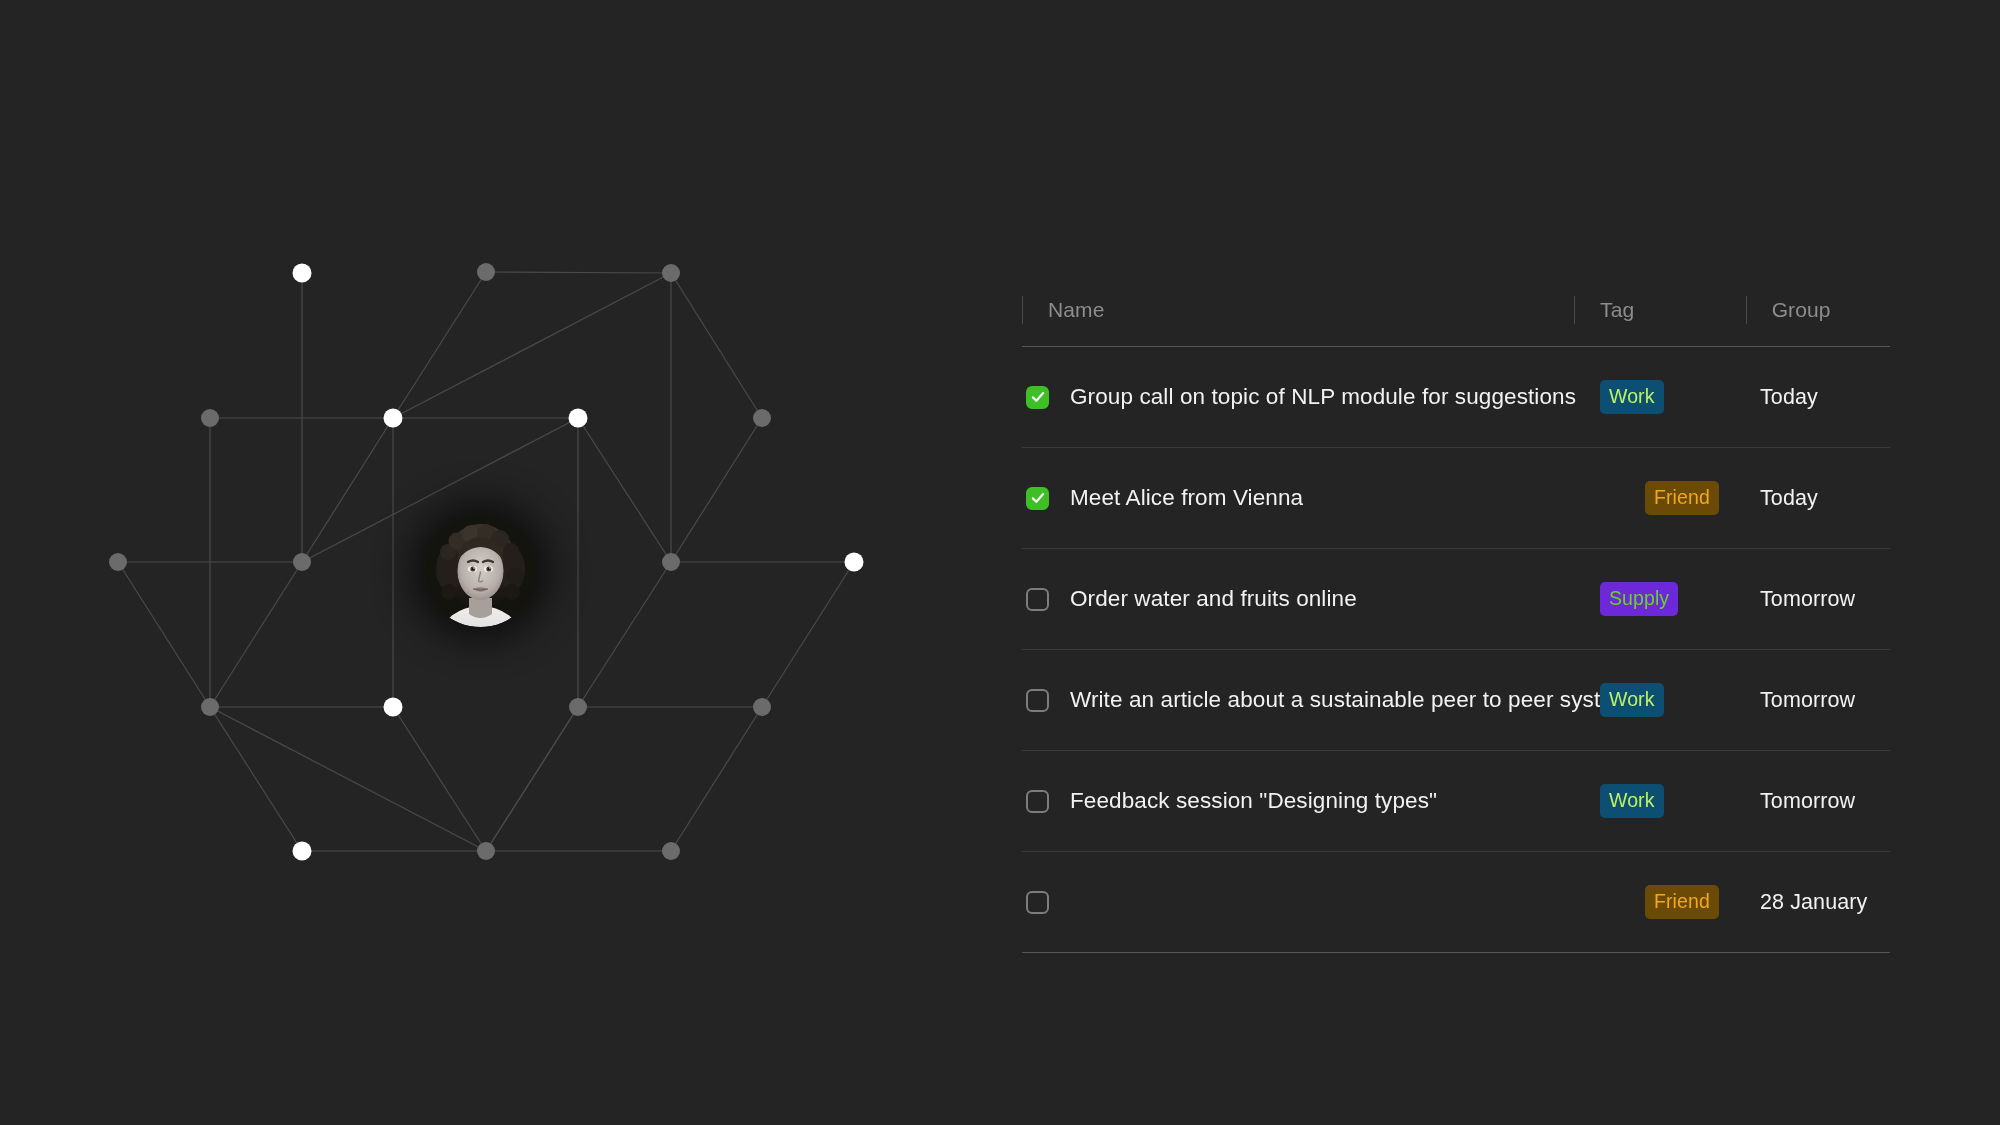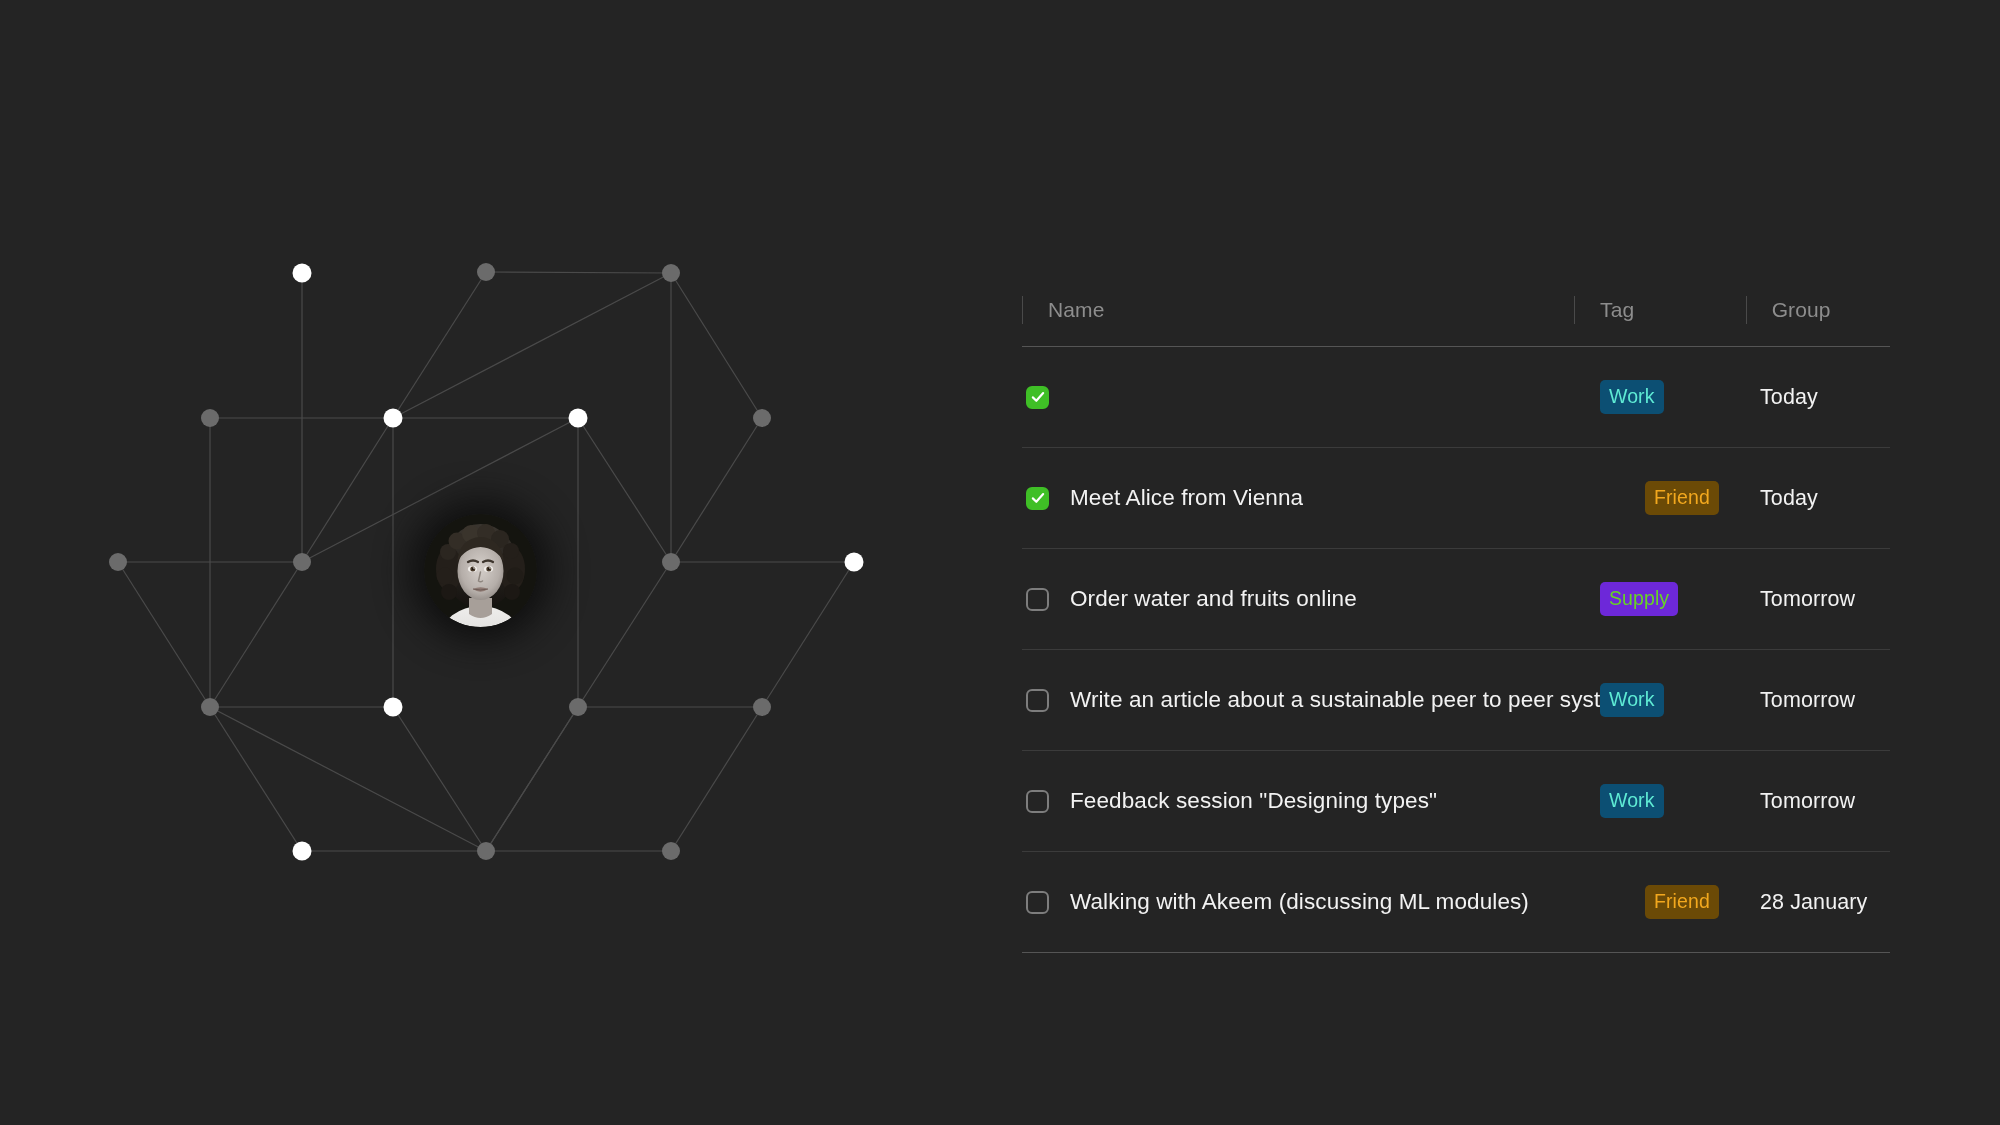--- a/index.html
+++ b/index.html
@@ -143,21 +143,21 @@
     align-items: center;
   }
   .tag {
     display: inline-block;
     font-size: 19.5px;
     line-height: 1;
     padding: 7px 9px 8px 9px;
     border-radius: 5px;
     letter-spacing: 0.1px;
   }
-  .tag-work   { background: #0c4f73; color: #5eead4; }
+  .tag-work   { background: #0c4f73; color: #bef264; }
   .tag-friend { background: #6b4a06; color: #f2a81e; margin-left: 45px; }
   .tag-supply { background: #6d28d9; color: #67d324; }
 
   .cell-date {
     width: 130px;
     font-size: 21.5px;
     color: #f2f2f2;
     white-space: nowrap;
     letter-spacing: 0.1px;
   }
@@ -299,20 +299,21 @@
     </div>
     <div class="divider strong"></div>
     <div id="rows-container">
         <div class="row">
           <div class="cell-name">
             <div class="checkbox checked">
               <svg viewBox="0 0 16 16">
                 <path d="M2.5 8.4 L6.2 12 L13.5 3.8" stroke="#ffffff" stroke-width="2.3" fill="none" stroke-linecap="round" stroke-linejoin="round"></path>
               </svg>
             </div>
+            <div class="task-text">Group call on topic of NLP module for suggestions</div>
           </div>
           <div class="cell-tag">
             <span class="tag tag-work">Work</span>
           </div>
           <div class="cell-date">Today</div>
         </div>
         <div class="divider"></div>
         <div class="row">
           <div class="cell-name">
             <div class="checkbox checked">
@@ -357,21 +358,20 @@
           </div>
           <div class="cell-tag">
             <span class="tag tag-work">Work</span>
           </div>
           <div class="cell-date">Tomorrow</div>
         </div>
         <div class="divider"></div>
         <div class="row">
           <div class="cell-name">
             <div class="checkbox unchecked"></div>
-            <div class="task-text">Walking with Akeem (discussing ML modules)</div>
           </div>
           <div class="cell-tag">
             <span class="tag tag-friend">Friend</span>
           </div>
           <div class="cell-date">28 January</div>
         </div>
         <div class="divider strong"></div>
       </div>
   </div>
 

